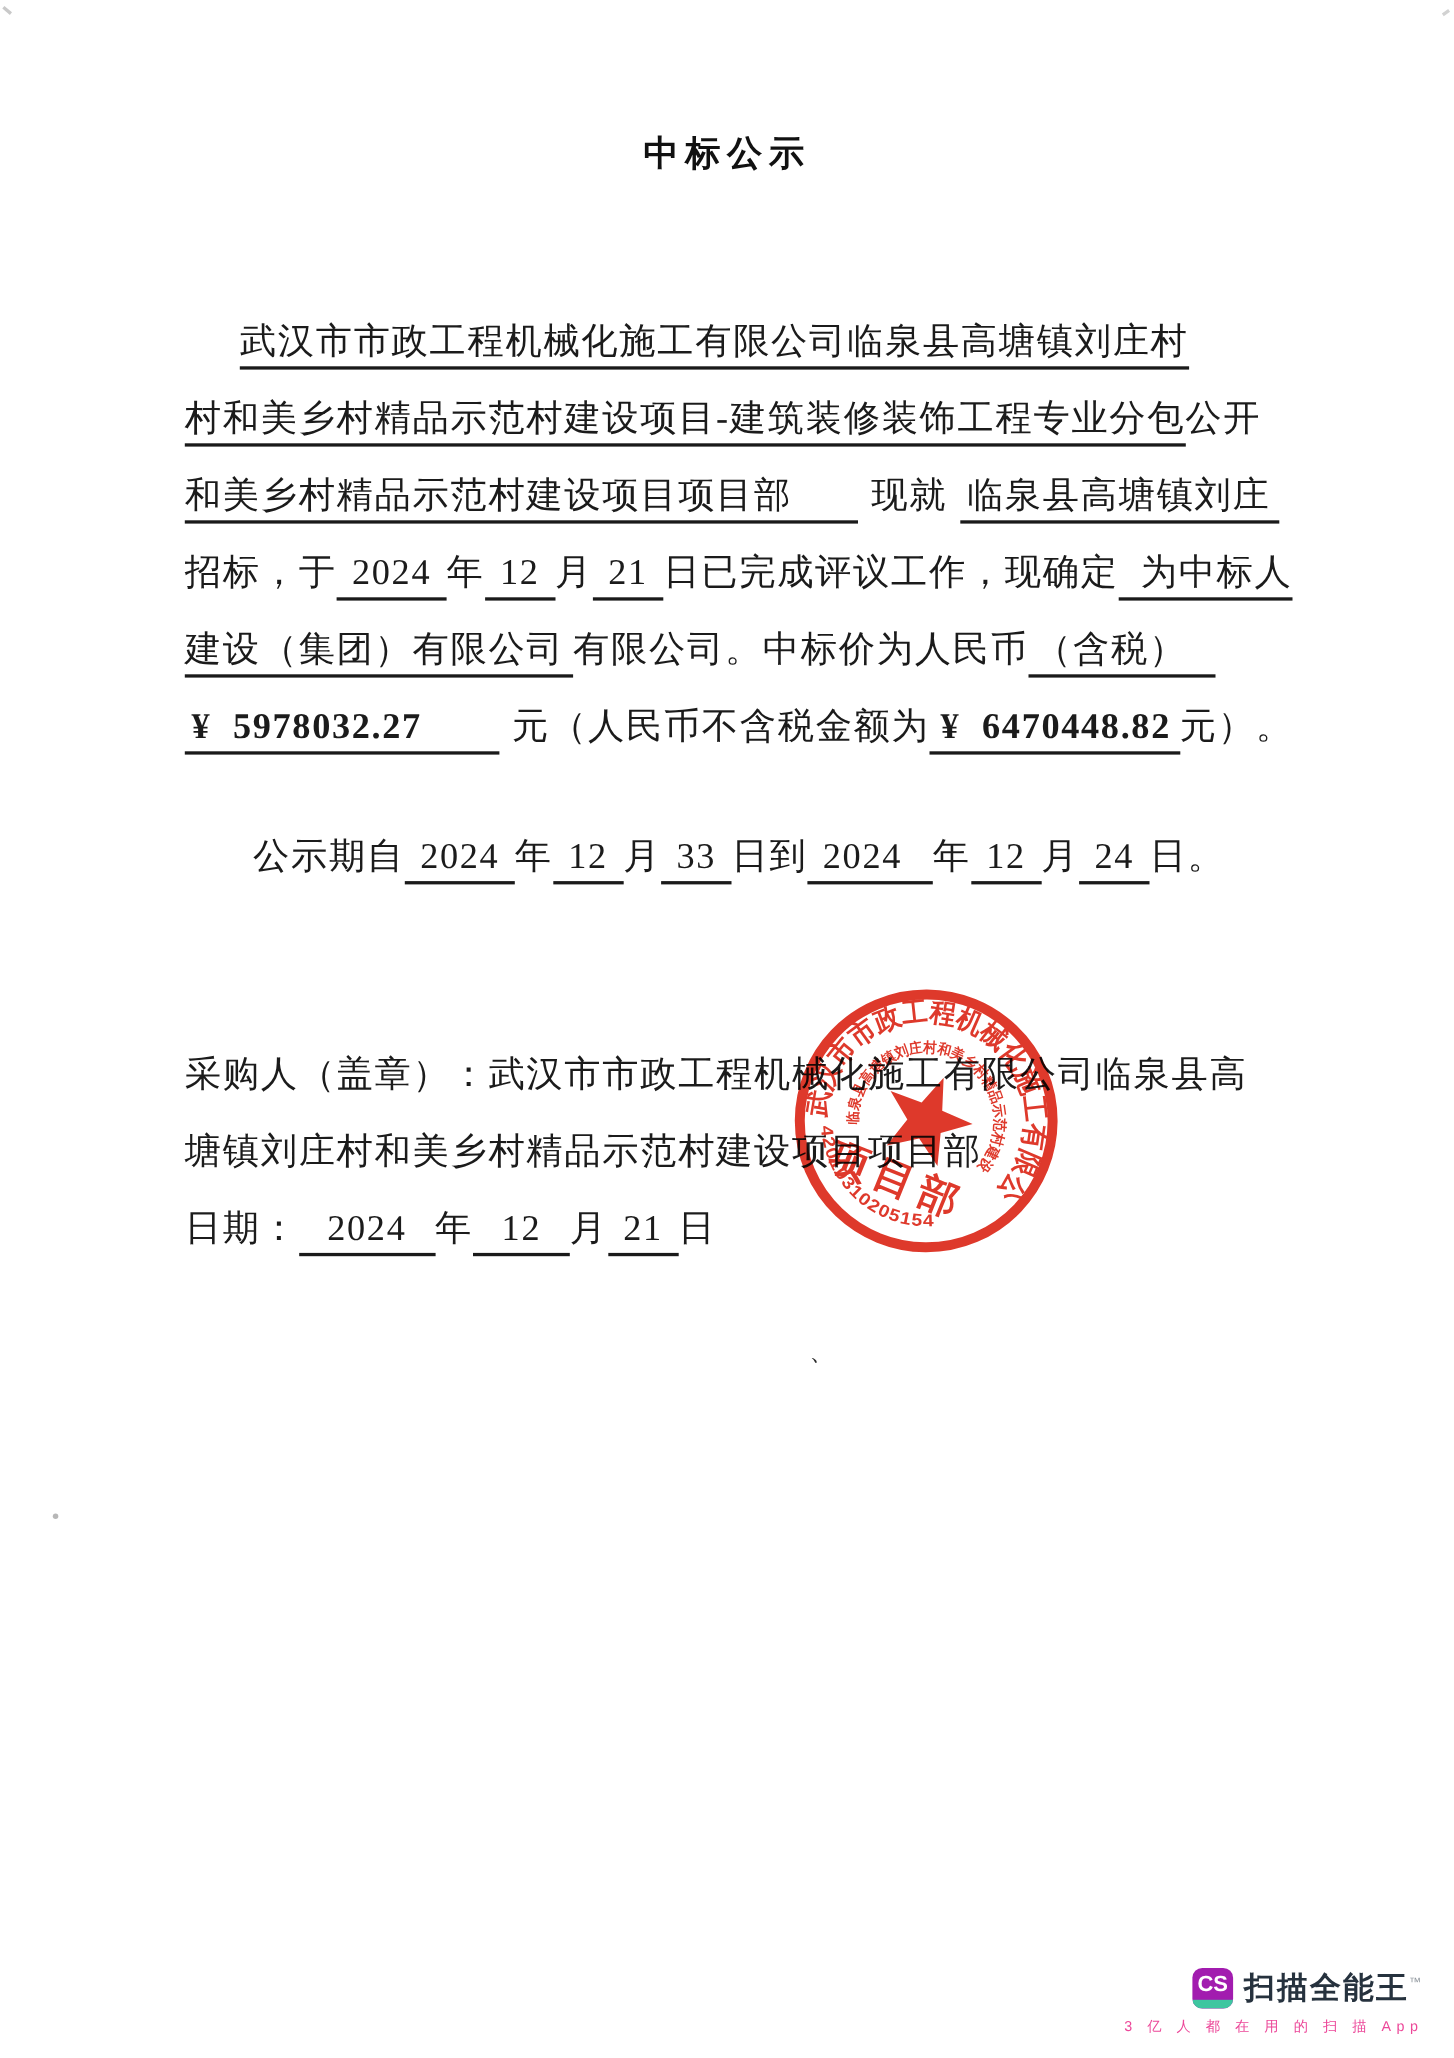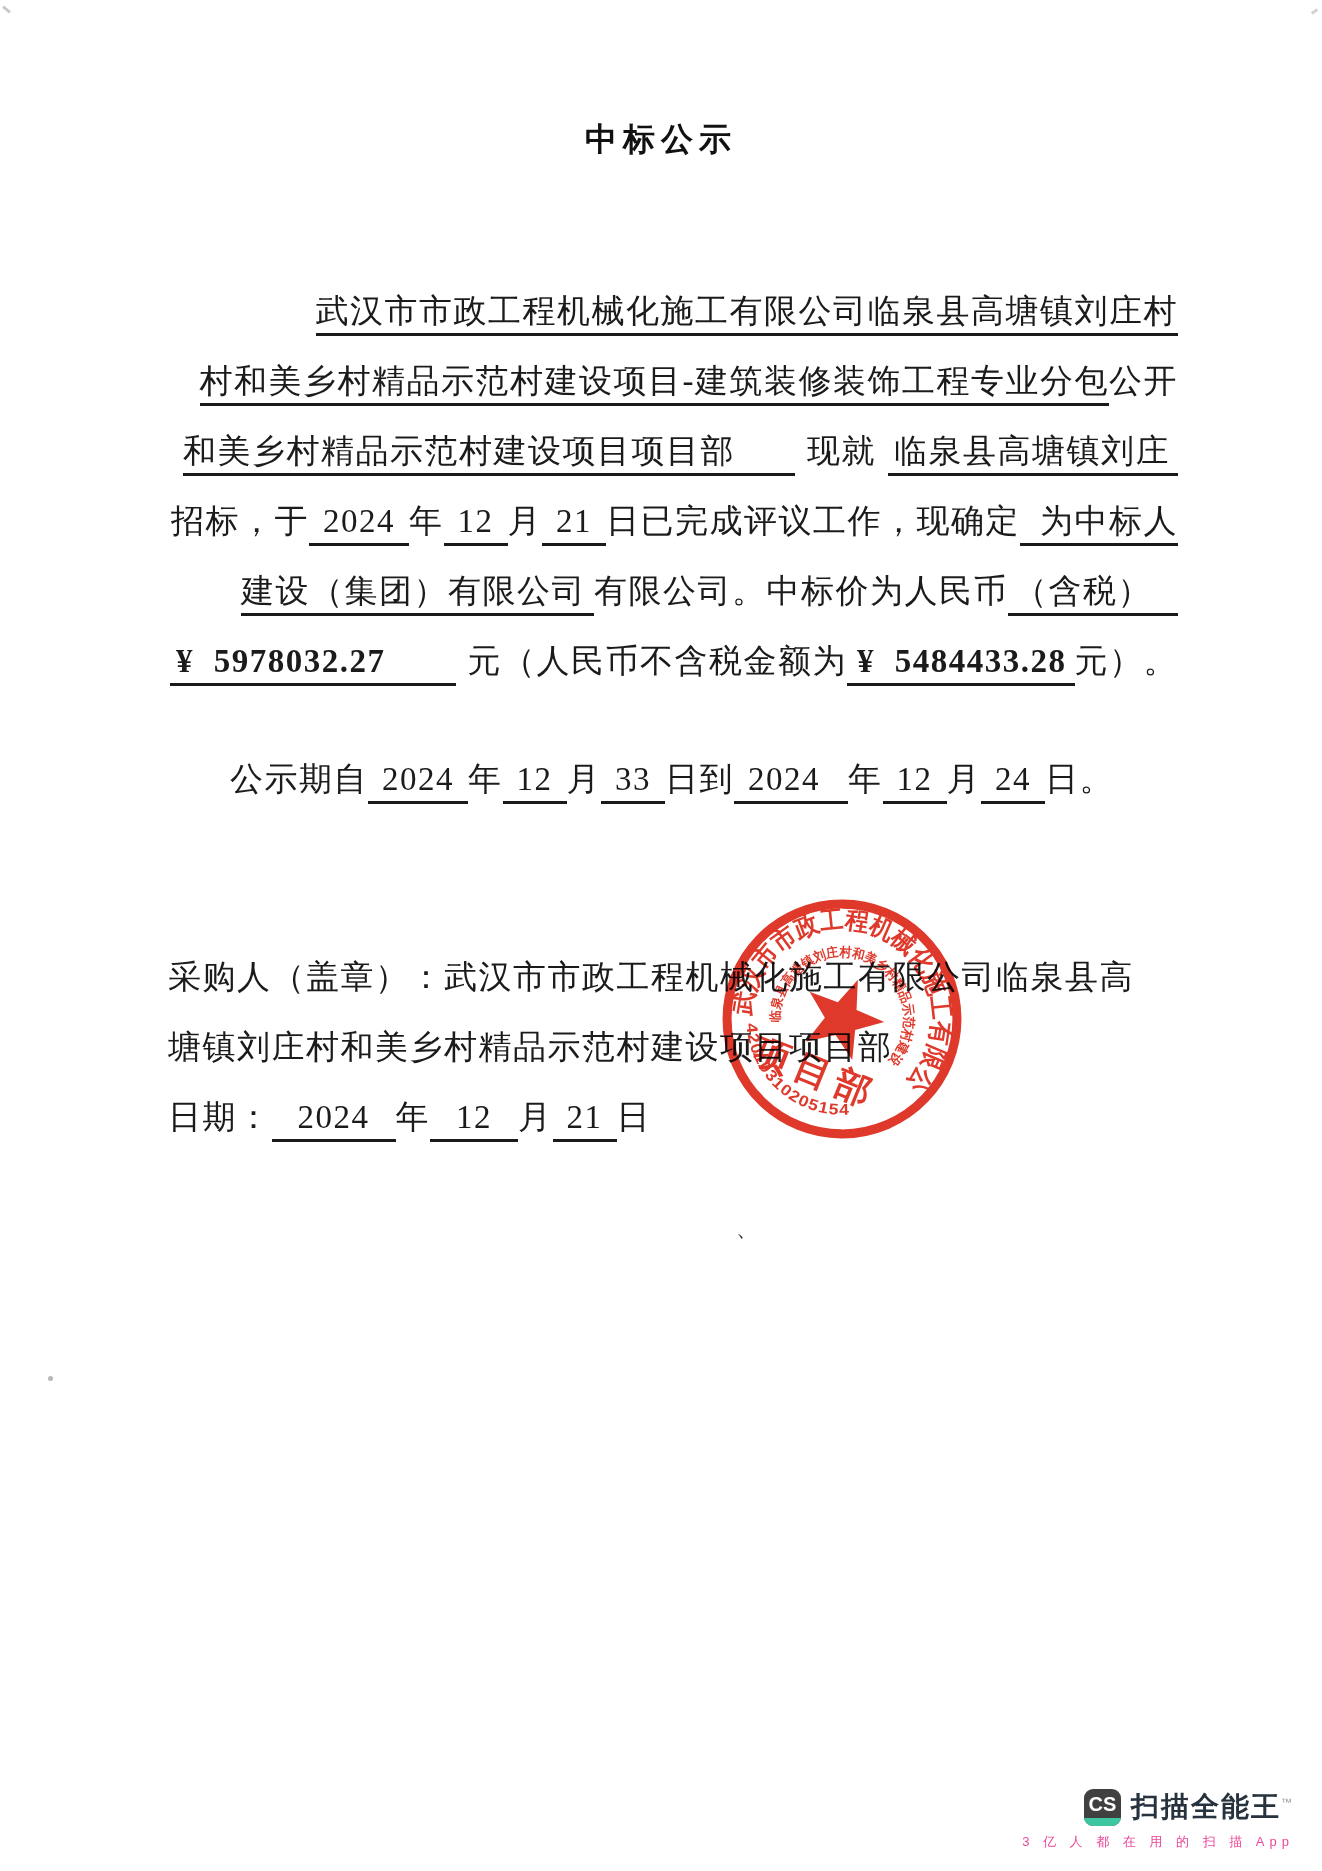--- a/index.html
+++ b/index.html
@@ -12,21 +12,21 @@
   
   .doc-title{
     position:absolute;top:118px;left:0;width:100%;
     text-align:center;font-size:32px;font-weight:700;letter-spacing:6px;
     font-family:"Liberation Sans","DejaVu Sans",sans-serif;
     color:#111;margin:0;
   }
   
   .para{position:absolute;left:168px;width:1010px;font-size:33px;letter-spacing:1.5px;}
   .para p{margin:0;height:70px;line-height:70px;white-space:nowrap;}
-  .p1{top:276px;text-align:right;}
+  .p1{top:276px;}
   .p2{top:744px;}
   .p3{top:942px;}
   .indent{padding-left:50px;}
   .indent2{padding-left:62px;}
   
   .u{border-bottom:3px solid #1a1a1a;padding-bottom:4px;}
   .num{padding-left:14px;padding-right:14px;}
   .numw{padding-left:26px;padding-right:26px;}
   .pl6{padding-left:6px;}.pl10{padding-left:10px;}.pl20{padding-left:20px;}
   .pr8{padding-right:8px;}.pr26{padding-right:26px;}.pr60{padding-right:60px;}
@@ -47,21 +47,21 @@
   .stamp text{font-family:"Liberation Sans","DejaVu Sans",sans-serif;font-weight:700;}
   
   .watermark{
     position:absolute;right:28px;top:1788px;
     font-family:"Liberation Sans","DejaVu Sans",sans-serif;
     display:flex;flex-direction:column;align-items:flex-end;
   }
   .wm-row{display:flex;align-items:center;gap:10px;}
   .cs-logo{
     position:relative;width:37px;height:37px;border-radius:9px;
-    background:#404040;overflow:hidden;flex:0 0 auto;
+    background:#a21caf;overflow:hidden;flex:0 0 auto;
   }
   .cs-logo span{
     position:absolute;top:1px;left:0;width:100%;height:29px;line-height:29px;
     text-align:center;color:#fff;font-weight:700;font-size:20px;letter-spacing:0;
   }
   .cs-teal{position:absolute;bottom:0;left:0;width:100%;height:8px;background:#3ec6a0;}
   .wm-title{font-size:28px;font-weight:700;color:#26323e;letter-spacing:2px;}
   .wm-tm{font-size:11px;color:#8d949b;vertical-align:super;font-weight:400;}
   .wm-tagline{margin-top:7px;font-size:13px;color:#ec4899;letter-spacing:5px;}
 </style>
@@ -71,21 +71,21 @@
 <div class="page">
 
   <h1 class="doc-title">中标公示</h1>
 
   <div class="para p1">
     <p class="indent"><span class="u">武汉市市政工程机械化施工有限公司临泉县高塘镇刘庄村</span></p>
     <p><span class="u">村和美乡村精品示范村建设项目-建筑装修装饰工程专业分包</span><span>公开</span></p>
     <p><span class="u pr60">和美乡村精品示范村建设项目项目部</span><span class="gap"></span><span>现就</span><span class="gap"></span><span class="u pl6 pr8">临泉县高塘镇刘庄</span></p>
     <p><span>招标，于</span><span class="u num">2024</span><span>年</span><span class="u num">12</span><span>月</span><span class="u num">21</span><span>日已完成评议工作，现确定</span><span class="u pl20">为中标人</span></p>
     <p><span class="u pr8">建设（集团）有限公司</span><span>有限公司。中标价为人民币</span><span class="u pl6 pr26">（含税）</span></p>
-    <p><span class="u pl6 pr70 money">¥ 5978032.27</span><span class="gap"></span><span>元（人民币不含税金额为</span><span class="u pl10 pr8 money">¥ 5484433.28</span><span>元）。</span></p>
+    <p><span class="u pl6 pr70 money">¥ 5978032.27</span><span class="gap"></span><span>元（人民币不含税金额为</span><span class="u pl10 pr8 money">¥ 6470448.82</span><span>元）。</span></p>
   </div>
 
   <div class="para p2">
     <p class="indent2"><span>公示期自</span><span class="u num">2024</span><span>年</span><span class="u num">12</span><span>月</span><span class="u num">33</span><span>日到</span><span class="u num pr28">2024</span><span>年</span><span class="u num">12</span><span>月</span><span class="u num">24</span><span>日。</span></p>
   </div>
 
   <div class="para p3">
     <p>采购人（盖章）：武汉市市政工程机械化施工有限公司临泉县高</p>
     <p>塘镇刘庄村和美乡村精品示范村建设项目项目部</p>
     <p><span>日期：</span><span class="u numw">2024</span><span>年</span><span class="u numw">12</span><span>月</span><span class="u num">21</span><span>日</span></p>

